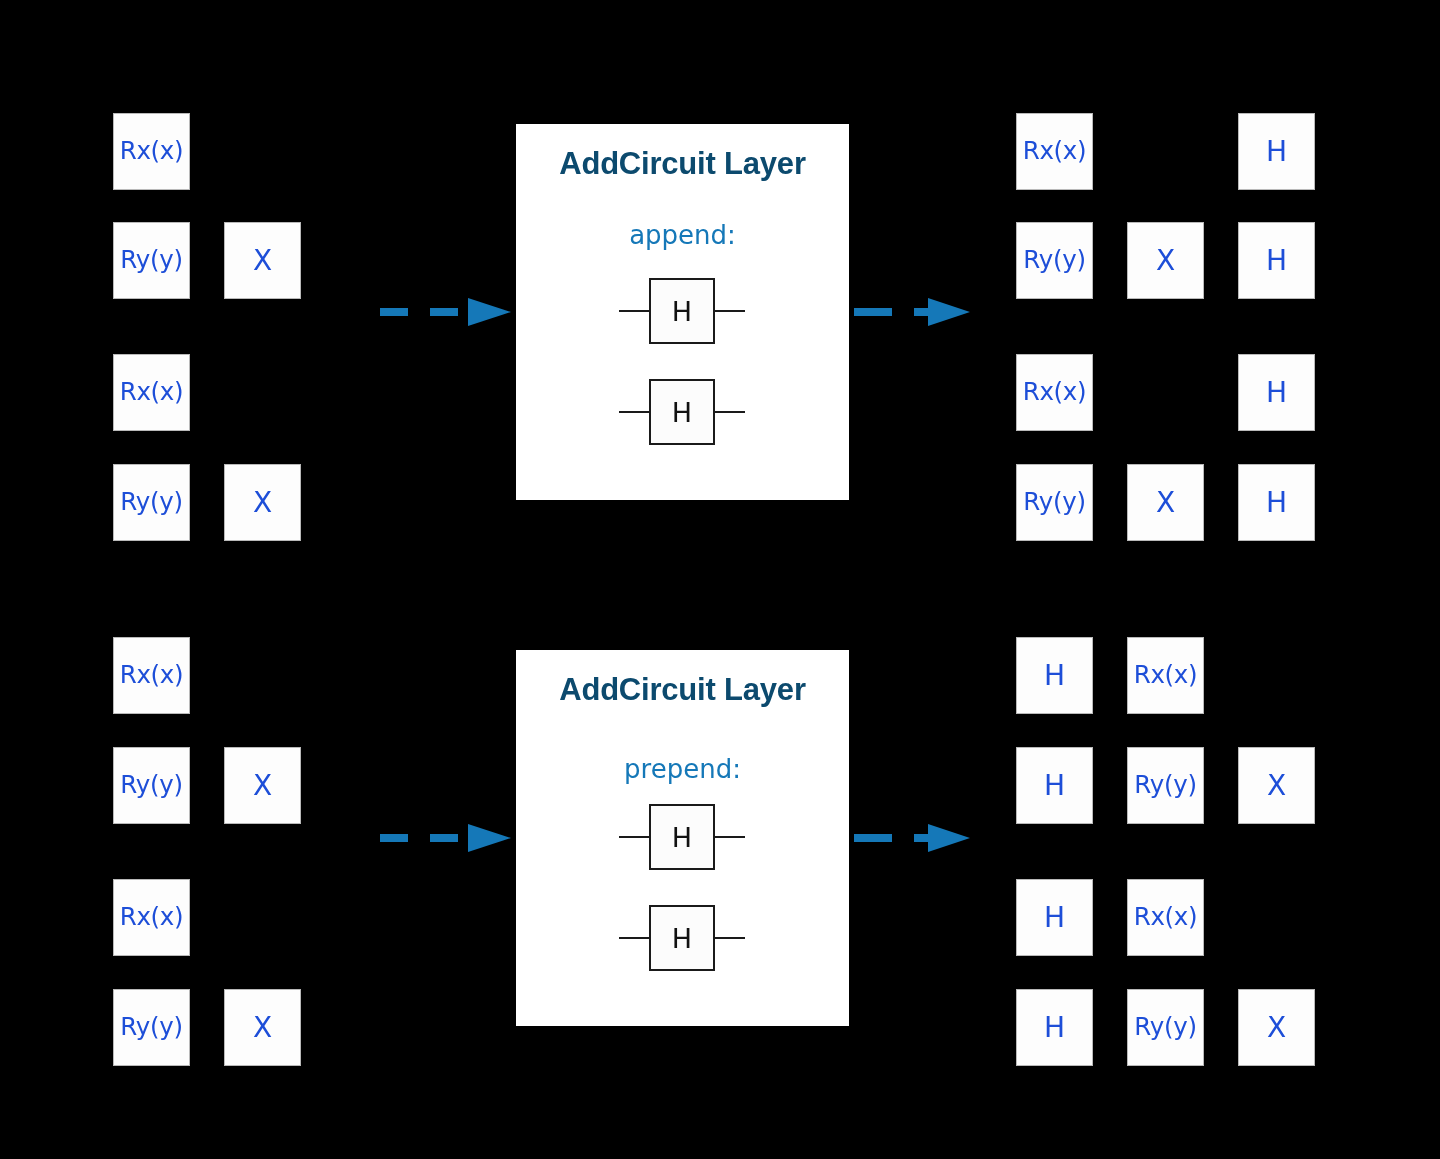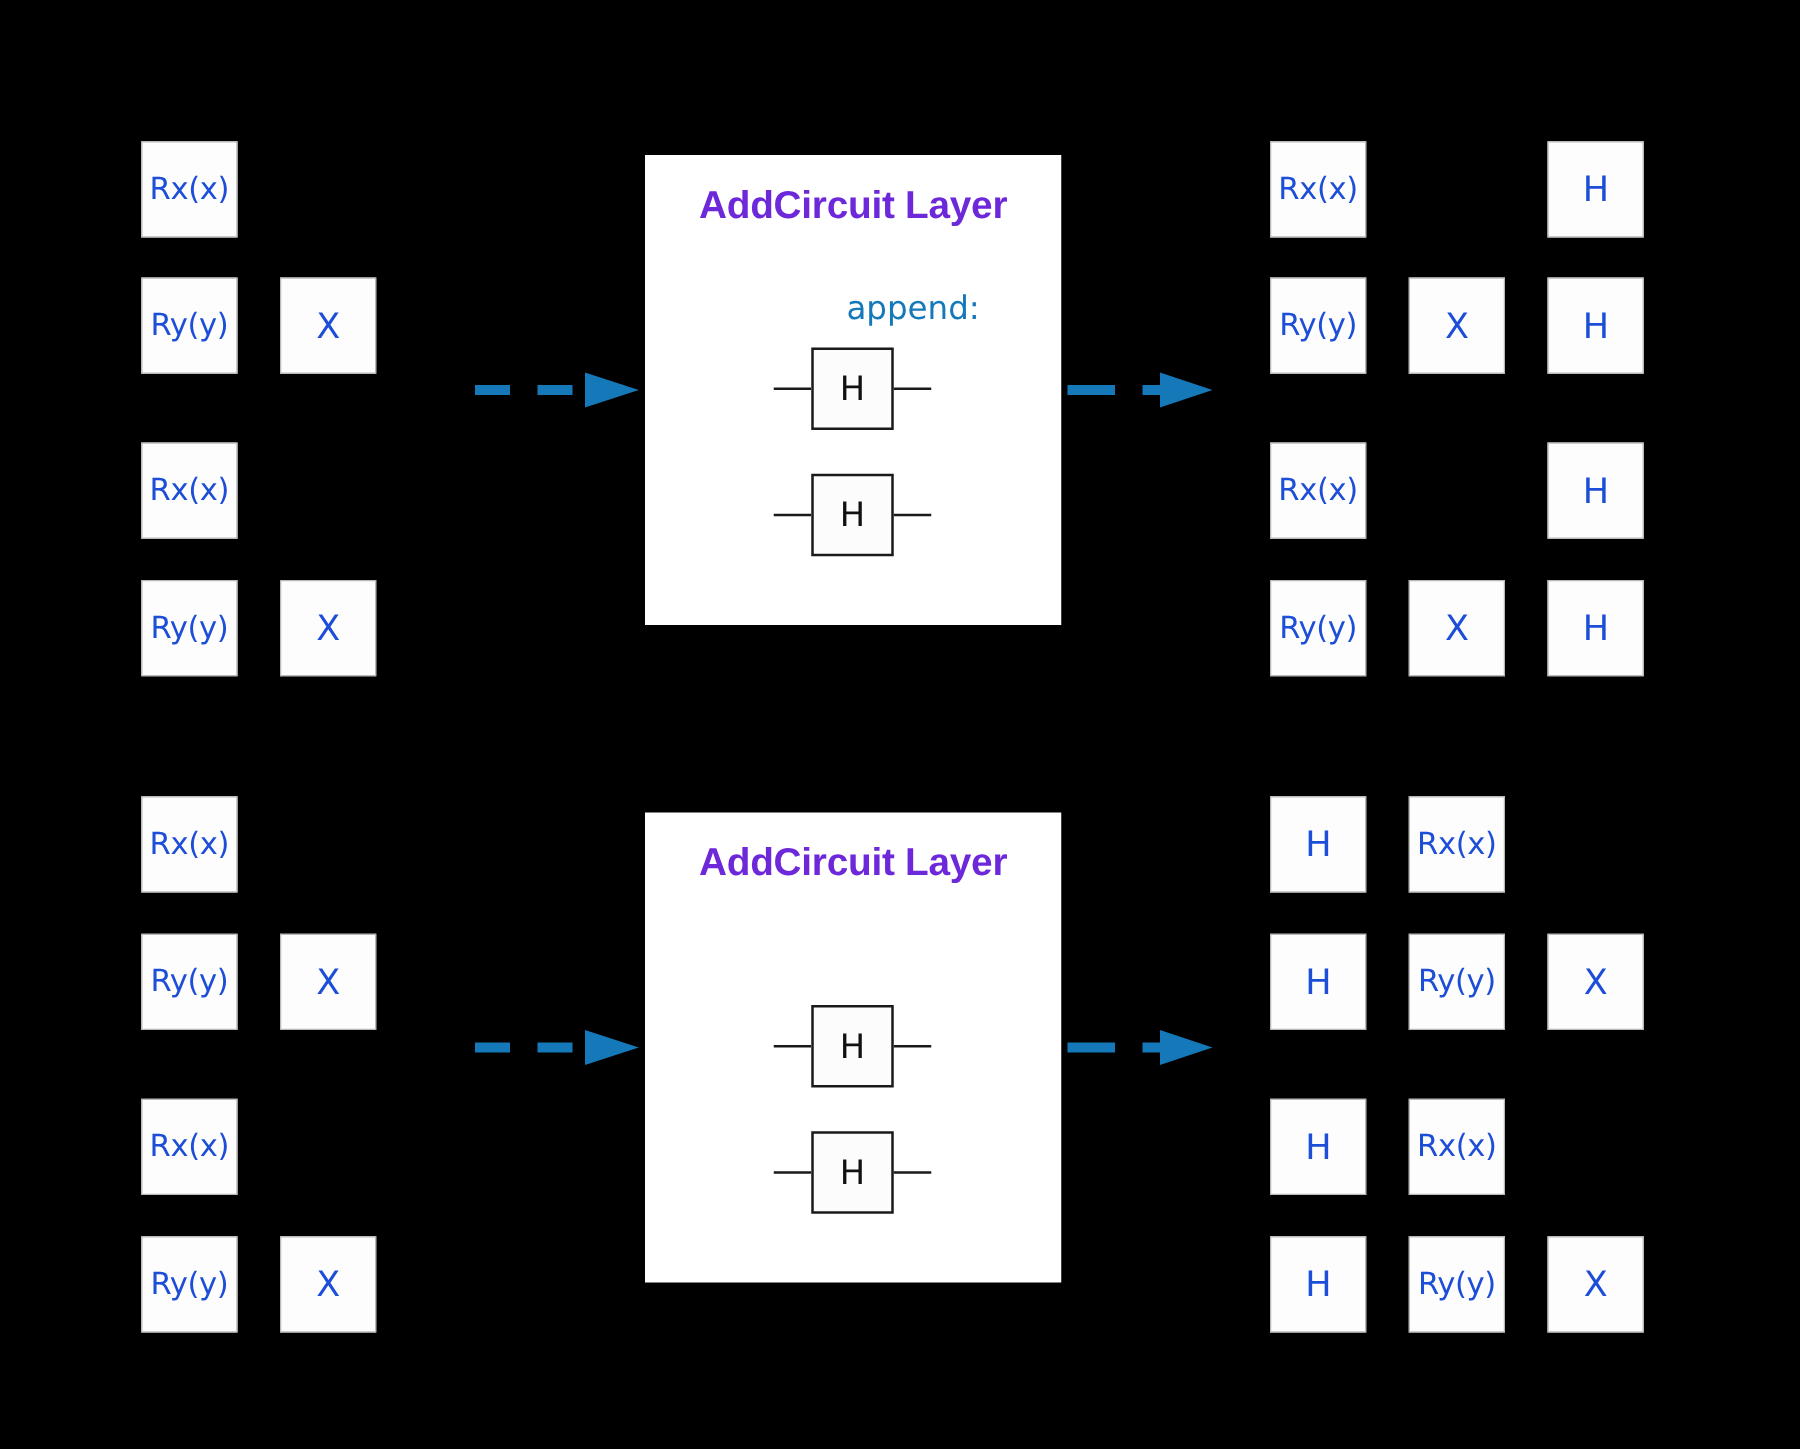--- a/index.html
+++ b/index.html
@@ -45,21 +45,21 @@
   .layer-box {
     position: absolute;
     background: #ffffff;
     box-sizing: border-box;
   }
   .layer-title {
     position: absolute;
     left: 0;
     width: 100%;
     text-align: center;
-    color: #6d28d9;
+    color: #0c4a6e;
     font-weight: bold;
     font-size: 31px;
     font-family: "Liberation Sans", sans-serif;
     letter-spacing: -0.2px;
   }
   .layer-mode {
     position: absolute;
     left: 0;
     width: 100%;
     text-align: center;
@@ -119,21 +119,21 @@
 
   <div class="arrow" style="left:378px; top:292px; width:135px;">
     <svg width="135" height="40" viewBox="0 0 135 40">
       <line x1="2" y1="20" x2="96" y2="20" stroke="#1578B8" stroke-width="8" stroke-dasharray="28,22" stroke-linecap="butt"></line>
       <polygon points="90,6 133,20 90,34" fill="#1578B8"></polygon>
     </svg>
   </div>
 
   <div class="layer-box" style="left:516px; top:124px; width:333px; height:376px;">
     <div class="layer-title" style="top:22px;">AddCircuit Layer</div>
-    <div class="layer-mode" style="top:108px;margin-left:48px;">append:</div>
+    <div class="layer-mode" style="top:96px;">append:</div>
 
     <div class="hgate-row" style="left:103px; top:154px;">
       <span class="hwire"></span>
       <span class="hbox">H</span>
       <span class="hwire"></span>
     </div>
 
     <div class="hgate-row" style="left:103px; top:255px;">
       <span class="hwire"></span>
       <span class="hbox">H</span>
@@ -178,20 +178,21 @@
 
   <div class="arrow" style="left:378px; top:818px; width:135px;">
     <svg width="135" height="40" viewBox="0 0 135 40">
       <line x1="2" y1="20" x2="96" y2="20" stroke="#1578B8" stroke-width="8" stroke-dasharray="28,22" stroke-linecap="butt"></line>
       <polygon points="90,6 133,20 90,34" fill="#1578B8"></polygon>
     </svg>
   </div>
 
   <div class="layer-box" style="left:516px; top:650px; width:333px; height:376px;">
     <div class="layer-title" style="top:22px;">AddCircuit Layer</div>
+    <div class="layer-mode" style="top:104px;">prepend:</div>
 
     <div class="hgate-row" style="left:103px; top:154px;">
       <span class="hwire"></span>
       <span class="hbox">H</span>
       <span class="hwire"></span>
     </div>
 
     <div class="hgate-row" style="left:103px; top:255px;">
       <span class="hwire"></span>
       <span class="hbox">H</span>

